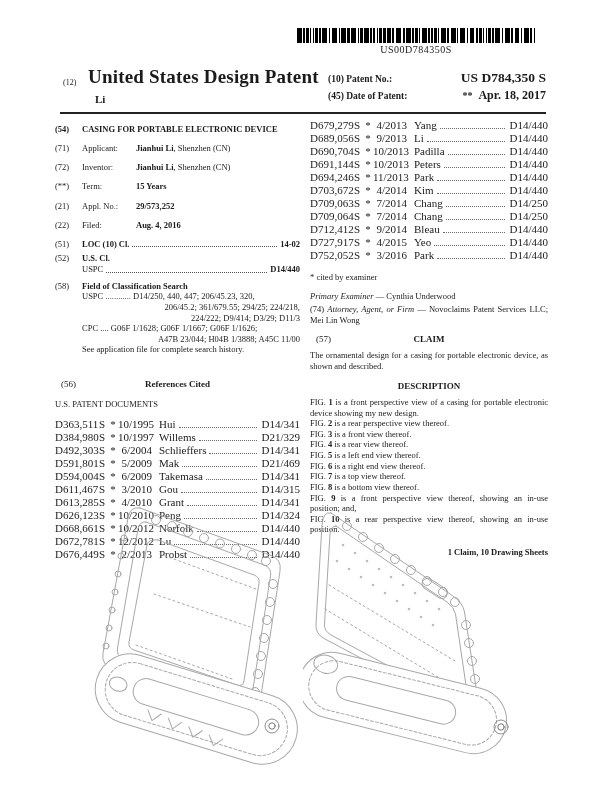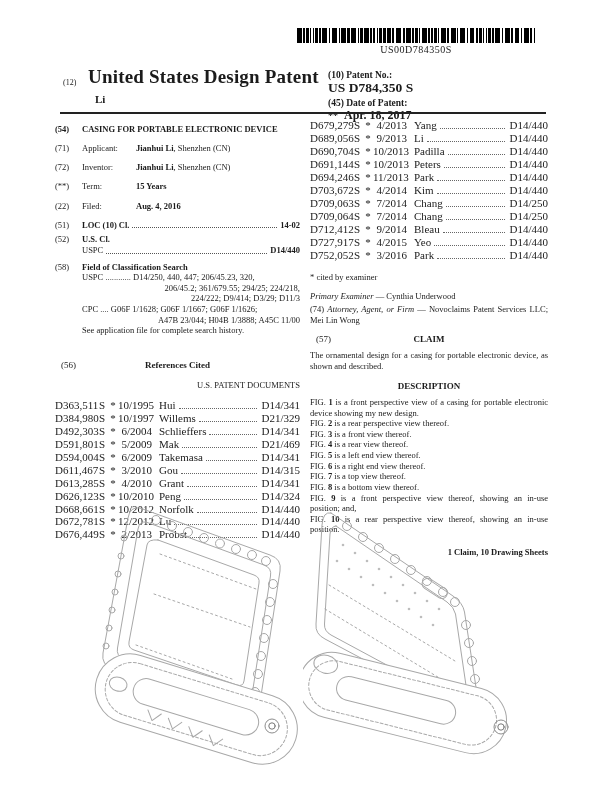--- a/index.html
+++ b/index.html
@@ -15,21 +15,21 @@
      repeating-linear-gradient(90deg,#000 0 1px,rgba(0,0,0,0) 1px 6.3px),
      repeating-linear-gradient(90deg,#000 0 2.6px,rgba(0,0,0,0) 2.6px 9.1px);
      background-color:#fff;}
   .barcode-text{font-size:10px;letter-spacing:.5px;margin-top:1px;}
 
   
   .hdr-kind{position:absolute;left:63px;top:78px;font-size:8px;}
   .hdr-title{position:absolute;left:88px;top:66px;font-size:19px;font-weight:bold;letter-spacing:.2px;}
   .hdr-inventor{position:absolute;left:95px;top:93px;font-size:11px;font-weight:bold;}
   .hdr-right{position:absolute;left:328px;top:70px;width:218px;font-size:9.5px;}
-  .hdr-right .row{display:flex;justify-content:space-between;align-items:baseline;margin-bottom:2px;flex-direction:column;}
+  .hdr-right .row{display:flex;justify-content:space-between;align-items:baseline;margin-bottom:2px;}
   .hdr-right .lbl{font-weight:bold;}
   .hdr-right .pn{font-weight:bold;font-size:13.5px;text-align:right;}
   .hdr-right .dt{font-weight:bold;font-size:12px;}
   .hdr-right .stars{font-weight:bold;font-size:10px;margin-right:6px;}
   .hdr-rule{position:absolute;left:60px;top:112px;width:486px;border-top:2.2px solid #222;}
 
   
   .col-left{position:absolute;left:55px;top:124px;width:245px;font-size:8.5px;line-height:1.25;}
   .col-right{position:absolute;left:310px;top:119px;width:238px;font-size:8.5px;line-height:1.25;}
 
@@ -43,21 +43,21 @@
 
   .cls-block{margin-bottom:24px;}
   .cls-head{display:flex;}
   .cls-lines{margin-left:27px;}
   .cls-l1{padding-left:0;}
   .cls-r{text-align:right;}
   .cls-see{padding-left:0;}
 
   .refs-heading{position:relative;text-align:center;font-weight:bold;margin:10px 0 9px 0;font-size:9px;}
   .refs-heading .fnum{position:absolute;left:0;top:0;font-weight:normal;}
-  .refs-sub{text-align:right;margin-bottom:8px;font-size:8.5px;}
+  .refs-sub{text-align:left;margin-bottom:8px;font-size:8.5px;}
 
   .ref-table{font-size:11px;line-height:1.18;}
   .ref-row{display:flex;align-items:baseline;}
   .ref-no{width:44px;flex:none;}
   .ref-kind{width:9px;flex:none;}
   .ref-star{width:10px;flex:none;text-align:center;}
   .ref-date{width:34px;flex:none;text-align:right;margin-right:7px;}
   .ref-name{flex:none;}
   .ref-leader{flex:1;border-bottom:1px dotted #666;margin:0 3px 2px 3px;min-width:8px;}
   .ref-cls{width:40px;flex:none;text-align:right;}
@@ -120,20 +120,25 @@
       <span class="flabel">Inventor:</span>
       <span class="fval"><span class="b">Jianhui Li</span><span>, Shenzhen (CN)</span></span>
     </div>
 
     <div class="frow">
       <span class="fnum">(**)</span>
       <span class="flabel">Term:</span>
       <span class="fval b">15 Years</span>
     </div>
 
+    <div class="frow">
+      <span class="fnum">(21)</span>
+      <span class="flabel">Appl. No.:</span>
+      <span class="fval b">29/573,252</span>
+    </div>
 
     <div class="frow">
       <span class="fnum">(22)</span>
       <span class="flabel">Filed:</span>
       <span class="fval b">Aug. 4, 2016</span>
     </div>
 
     <div class="frow" style="margin-bottom:4px">
       <span class="fnum">(51)</span>
       <span class="fval" style="display:flex">

